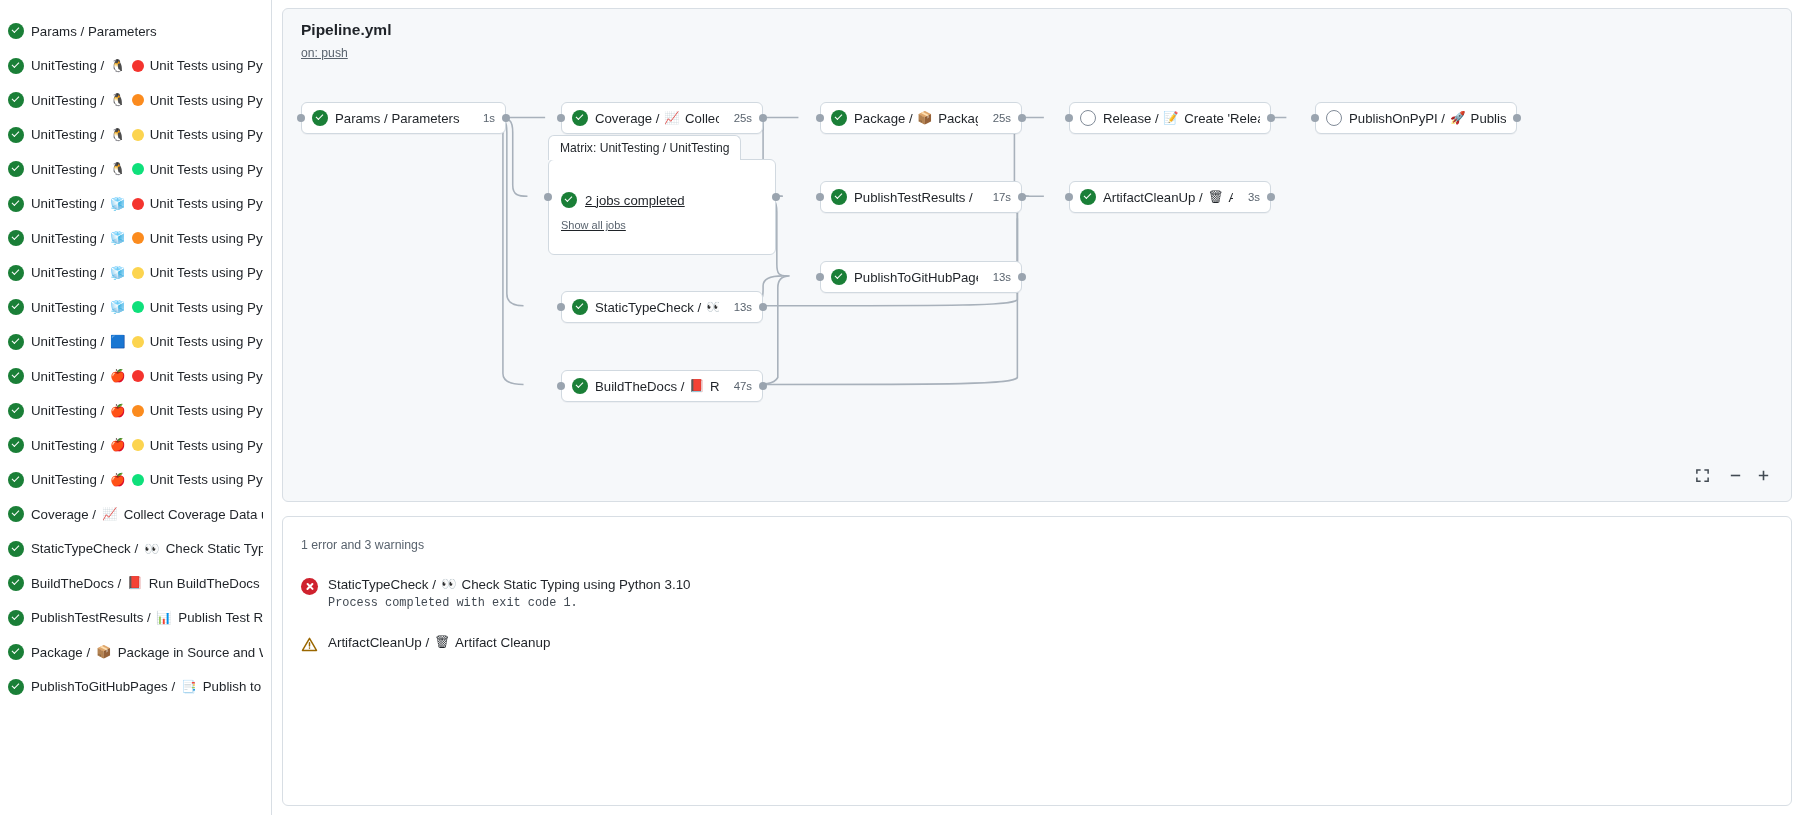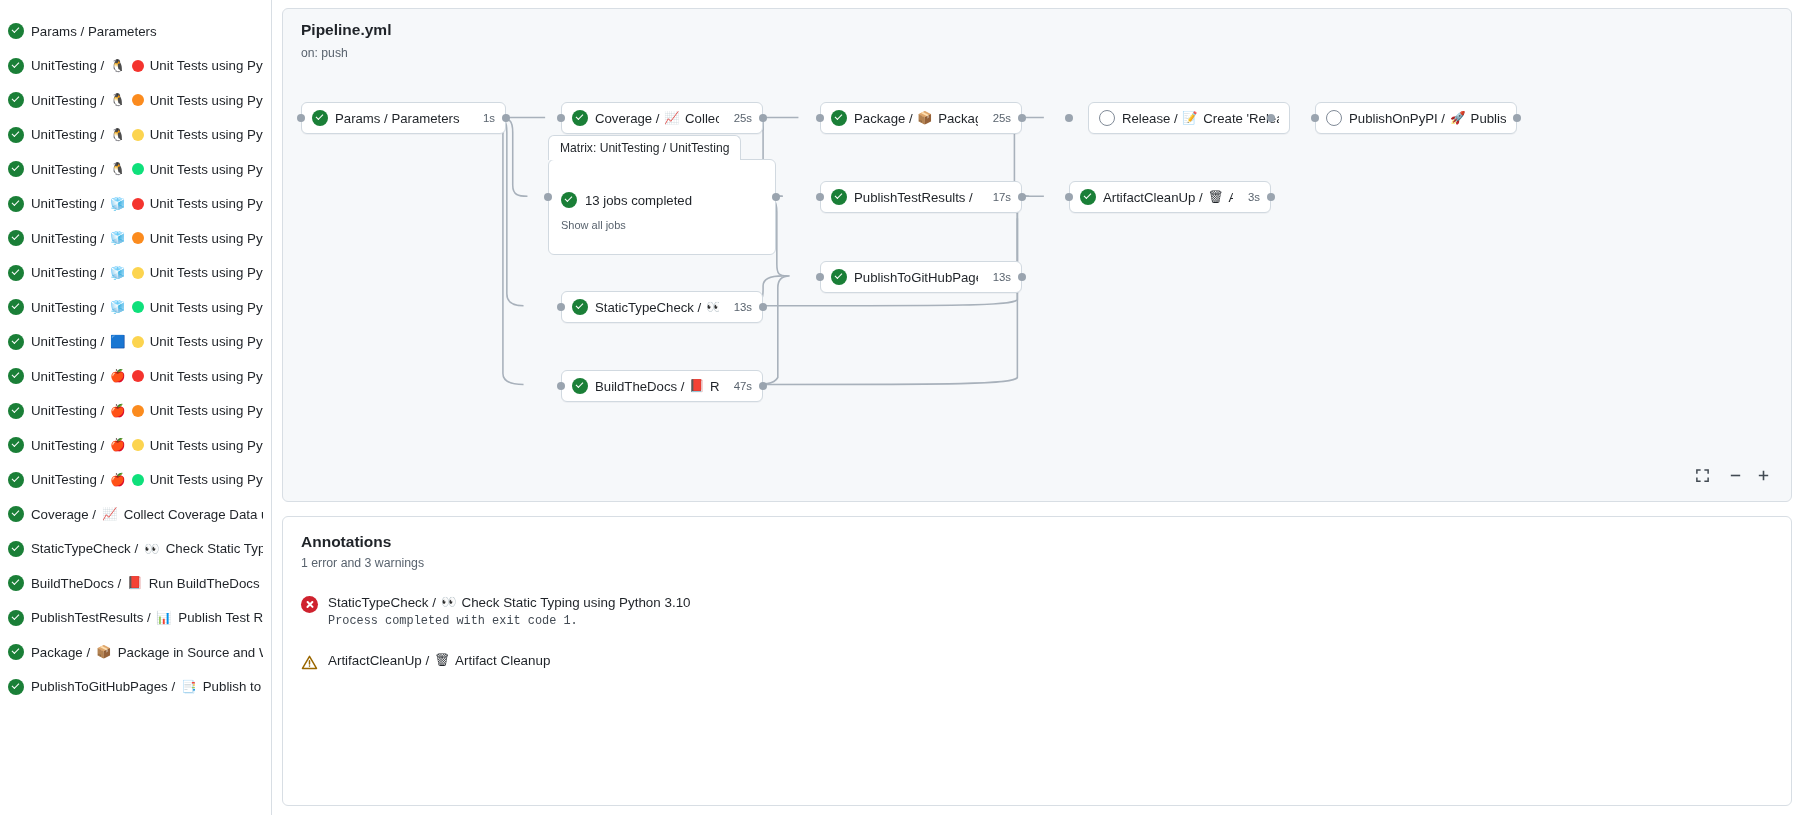--- a/index.html
+++ b/index.html
@@ -68,21 +68,21 @@
     height: 494px;
     position: relative;
     overflow: hidden;
   }
   .graph-title {
     position: absolute; left: 18px; top: 12px;
     font-size: 15.5px; font-weight: 600; color: #1f2328;
   }
   .graph-sub {
     position: absolute; left: 18px; top: 37px;
-    font-size: 12.2px; color: #59636e;
+    font-size: 12.2px; color: #59636e; text-decoration: underline;
   }
 
   .svg-wires { position: absolute; left:0; top:0; width: 100%; height: 100%; }
 
   .node {
     position: absolute;
     background: #ffffff;
     border: 1px solid #d1d9e0;
     border-radius: 6px;
     height: 32px;
@@ -109,20 +109,21 @@
     background: #9aa4af;
   }
 
   .matrix {
     position: absolute;
     background: #ffffff;
     border: 1px solid #d1d9e0;
     border-radius: 6px;
     padding: 10px 12px 12px 12px;
     cursor: default;
+    text-decoration: underline;
   }
   .matrix-tab {
     position: absolute;
     top: -1px; left: -1px;
     background: #ffffff;
     border: 1px solid #d1d9e0;
     border-bottom: none;
     border-radius: 6px 6px 0 0;
     height: 25px;
     display: flex; align-items: center;
@@ -465,21 +466,21 @@
           <div class="port" style="left: 735px; top: 184px;"></div>
           <div class="node" style="left: 537px; top: 252px; width: 202px;">
             <span class="chk"></span>
             <span class="nlabel" style="display: inline-flex; align-items: center; gap: 5px; overflow: hidden;">
               <span>PublishToGitHubPages / </span>
             </span>
             <span class="ntime">13s</span>
           </div>
           <div class="port" style="left: 533px; top: 264px;"></div>
           <div class="port" style="left: 735px; top: 264px;"></div>
-          <div class="node" style="left: 805px; top: 93px; width: 202px;">
+          <div class="node" style="left: 786px; top: 93px; width: 202px;">
             <span class="ring"></span>
             <span class="nlabel" style="display: inline-flex; align-items: center; gap: 5px; overflow: hidden;">
               <span>Release / </span>
               <span class="emo">📝</span>
               <span>Create 'Release P…</span>
             </span>
           </div>
           <div class="port" style="left: 782px; top: 105px;"></div>
           <div class="port" style="left: 984px; top: 105px;"></div>
           <div class="node" style="left: 786px; top: 172px; width: 202px;">
@@ -500,21 +501,21 @@
               <span class="emo">🚀</span>
               <span>Publish to …</span>
             </span>
           </div>
           <div class="port" style="left: 1028px; top: 105px;"></div>
           <div class="port" style="left: 1230px; top: 105px;"></div>
           <div class="matrix" style="left: 265px; top: 150px; width: 228px; height: 96px;">
             <div class="matrix-tab">Matrix: UnitTesting / UnitTesting</div>
             <div class="matrix-row">
               <span class="chk"></span>
-              <span>13 jobs completed</span>
+              <span>2 jobs completed</span>
             </div>
             <div class="matrix-link">Show all jobs</div>
           </div>
           <div class="port" style="left: 261px; top: 184px;"></div>
           <div class="port" style="left: 489px; top: 184px;"></div>
         </div>
 
       <div class="zoom-ctrls">
         <div class="zbtn">
           <svg width="15" height="15" viewBox="0 0 16 16" fill="none" stroke="currentColor" stroke-width="1.6">
@@ -530,21 +531,20 @@
           <div class="zbtn">
             <svg width="15" height="15" viewBox="0 0 16 16" stroke="currentColor" stroke-width="1.7">
                 <path d="M3 8h10M8 3v10"></path>
               </svg>
           </div>
         </div>
       </div>
     </div>
 
     <div class="ann-card">
-      <div class="ann-title">Annotations</div>
       <div class="ann-sub">1 error and 3 warnings</div>
       <div id="ann-list">
           <div class="ann-item">
             <div class="ann-icon"><span class="err-circle"></span></div>
             <div>
               <div class="ann-head" style="display: flex; align-items: center; gap: 5px;">
                 <span>StaticTypeCheck / </span>
                 <span class="emo">👀</span>
                 <span style="font-weight: 500;">Check Static Typing using Python 3.10</span>
               </div>

